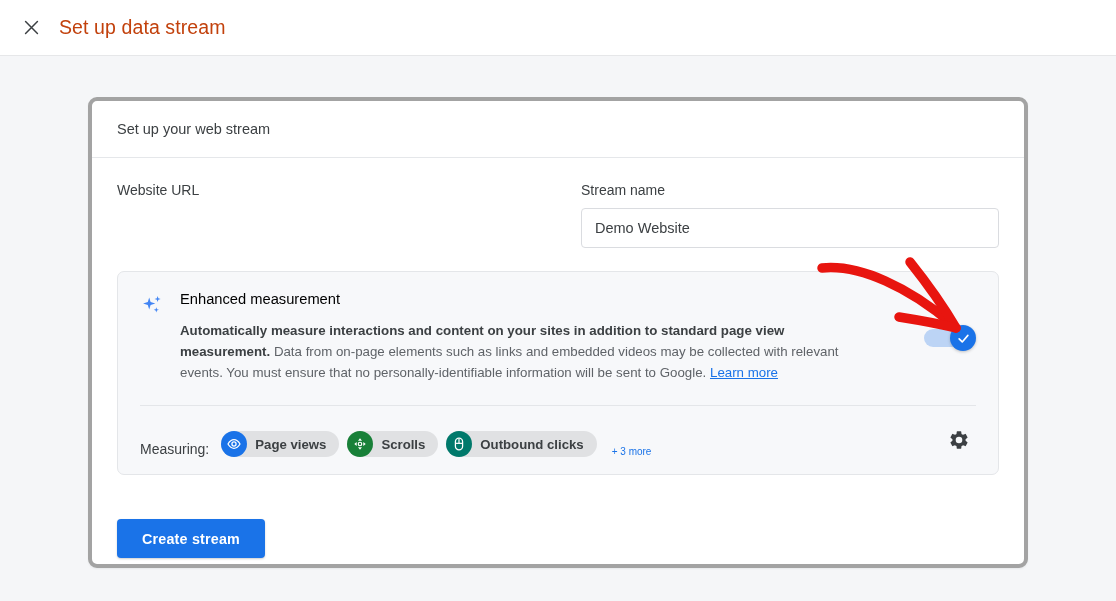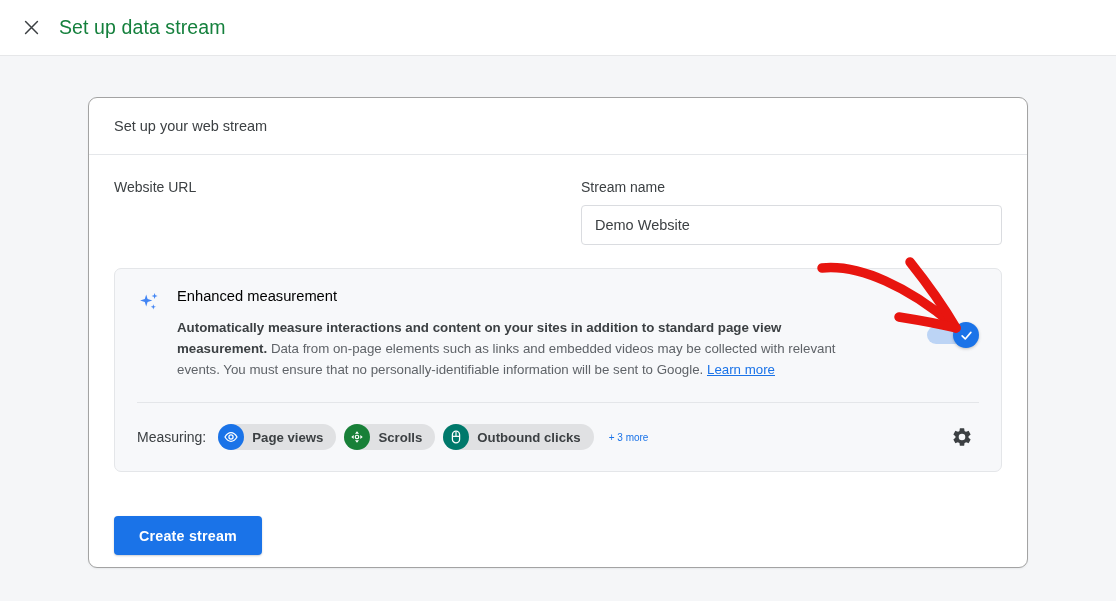--- a/index.html
+++ b/index.html
@@ -31,38 +31,38 @@
     height: 34px;
     display: flex;
     align-items: center;
     justify-content: center;
     border-radius: 50%;
     cursor: pointer;
     flex: 0 0 auto;
   }
   .header-title {
     font-size: 19.5px;
-    color: #15803d;
+    color: #c2410c;
     margin-left: 11px;
     letter-spacing: .1px;
     white-space: nowrap;
   }
 
   
   .page-body {
     height: 545px;
     padding-top: 41px;
     display: flex;
     justify-content: center;
   }
 
   .card {
     width: 940px;
     background: #ffffff;
-    border: 1px solid #a3a3a3;
+    border: 4px solid #a3a3a3;
     border-radius: 9px;
     box-shadow: 0 1px 2px rgba(60,64,67,.07);
     height: 471px;
   }
 
   .card-header {
     height: 57px;
     display: flex;
     align-items: center;
     padding: 0 25px;
@@ -187,21 +187,21 @@
     justify-content: center;
   }
 
   .em-divider {
     margin: 22px 0 0 0;
     border-top: 1px solid #e4e6e9;
   }
 
   .measuring-row {
     display: flex;
-    align-items: center;
+    align-items: flex-end;
     padding-top: 17px;
     padding-bottom: 2px;
   }
   .measuring-label {
     font-size: 14px;
     color: #3c4043;
     margin-right: 12px;
     white-space: nowrap;
   }
   .chip {

